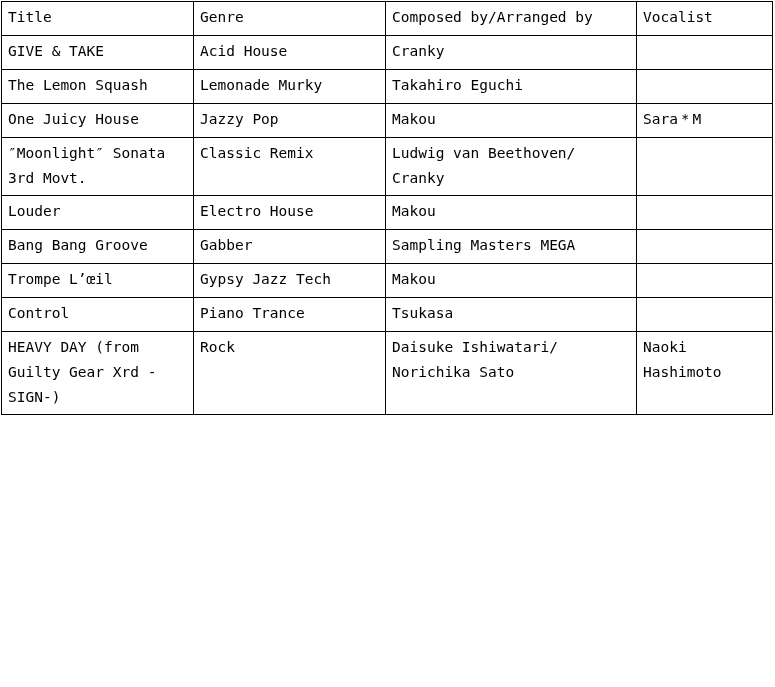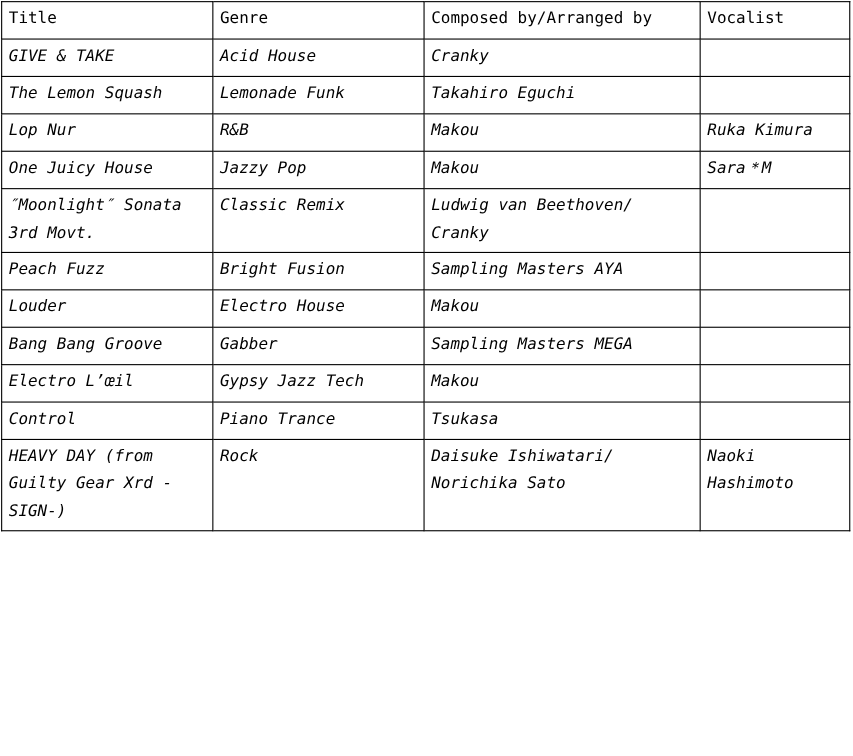--- a/index.html
+++ b/index.html
@@ -44,21 +44,20 @@
     font-family: "DejaVu Sans Mono", monospace;
     letter-spacing: 0px;
     white-space: normal;
     word-wrap: break-word;
   }
   table.tracklist thead th {
     height: 26px;
   }
   table.tracklist tbody td {
     height: 26px;
-    font-style: italic;
   }
   .cell-empty { color: transparent; }
 </style>
 </head>
 <body>
 
 <div id="sheet">
   <table class="tracklist">
     <colgroup>
       <col class="c-title">
@@ -76,62 +75,50 @@
     </thead>
     <tbody id="tbody">
         <tr>
           <td>GIVE &amp; TAKE</td>
           <td>Acid House</td>
           <td>Cranky</td>
           <td class="cell-empty">&nbsp;</td>
         </tr>
         <tr>
           <td>The Lemon Squash</td>
-          <td>Lemonade Funk</td>
+          <td>Lemonade Murky</td>
           <td>Takahiro Eguchi</td>
           <td class="cell-empty">&nbsp;</td>
-        </tr>
-        <tr>
-          <td>Lop Nur</td>
-          <td>R&amp;B</td>
-          <td>Makou</td>
-          <td>Ruka Kimura</td>
         </tr>
         <tr>
           <td>One Juicy House</td>
           <td>Jazzy Pop</td>
           <td>Makou</td>
           <td>Sara＊M</td>
         </tr>
         <tr>
           <td>″Moonlight″ Sonata 3rd Movt.</td>
           <td>Classic Remix</td>
           <td>Ludwig van Beethoven/ Cranky</td>
-          <td class="cell-empty">&nbsp;</td>
-        </tr>
-        <tr>
-          <td>Peach Fuzz</td>
-          <td>Bright Fusion</td>
-          <td>Sampling Masters AYA</td>
           <td class="cell-empty">&nbsp;</td>
         </tr>
         <tr>
           <td>Louder</td>
           <td>Electro House</td>
           <td>Makou</td>
           <td class="cell-empty">&nbsp;</td>
         </tr>
         <tr>
           <td>Bang Bang Groove</td>
           <td>Gabber</td>
           <td>Sampling Masters MEGA</td>
           <td class="cell-empty">&nbsp;</td>
         </tr>
         <tr>
-          <td>Electro L’œil</td>
+          <td>Trompe L’œil</td>
           <td>Gypsy Jazz Tech</td>
           <td>Makou</td>
           <td class="cell-empty">&nbsp;</td>
         </tr>
         <tr>
           <td>Control</td>
           <td>Piano Trance</td>
           <td>Tsukasa</td>
           <td class="cell-empty">&nbsp;</td>
         </tr>

